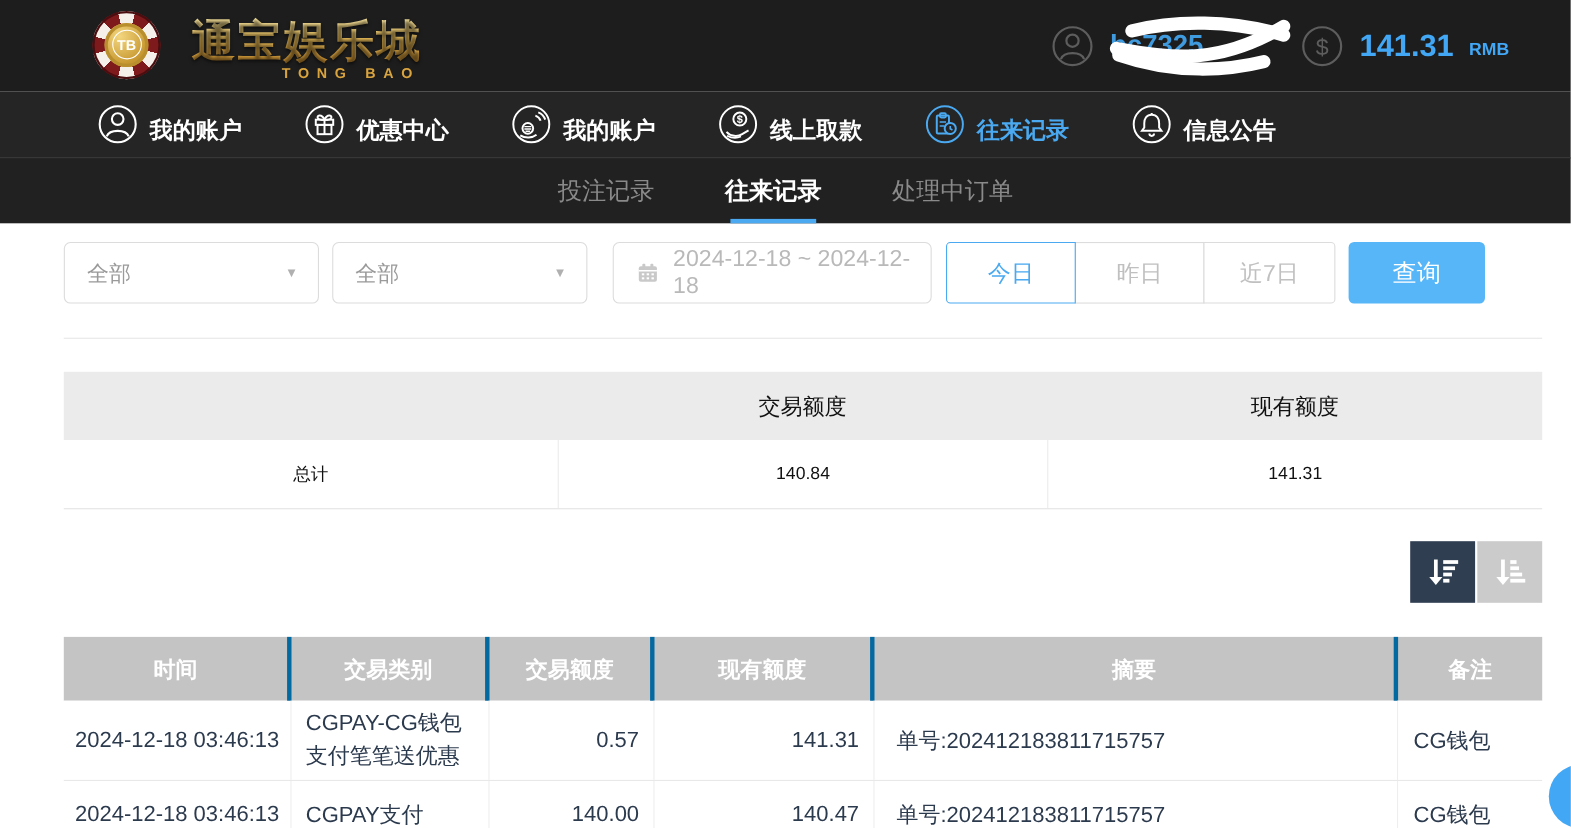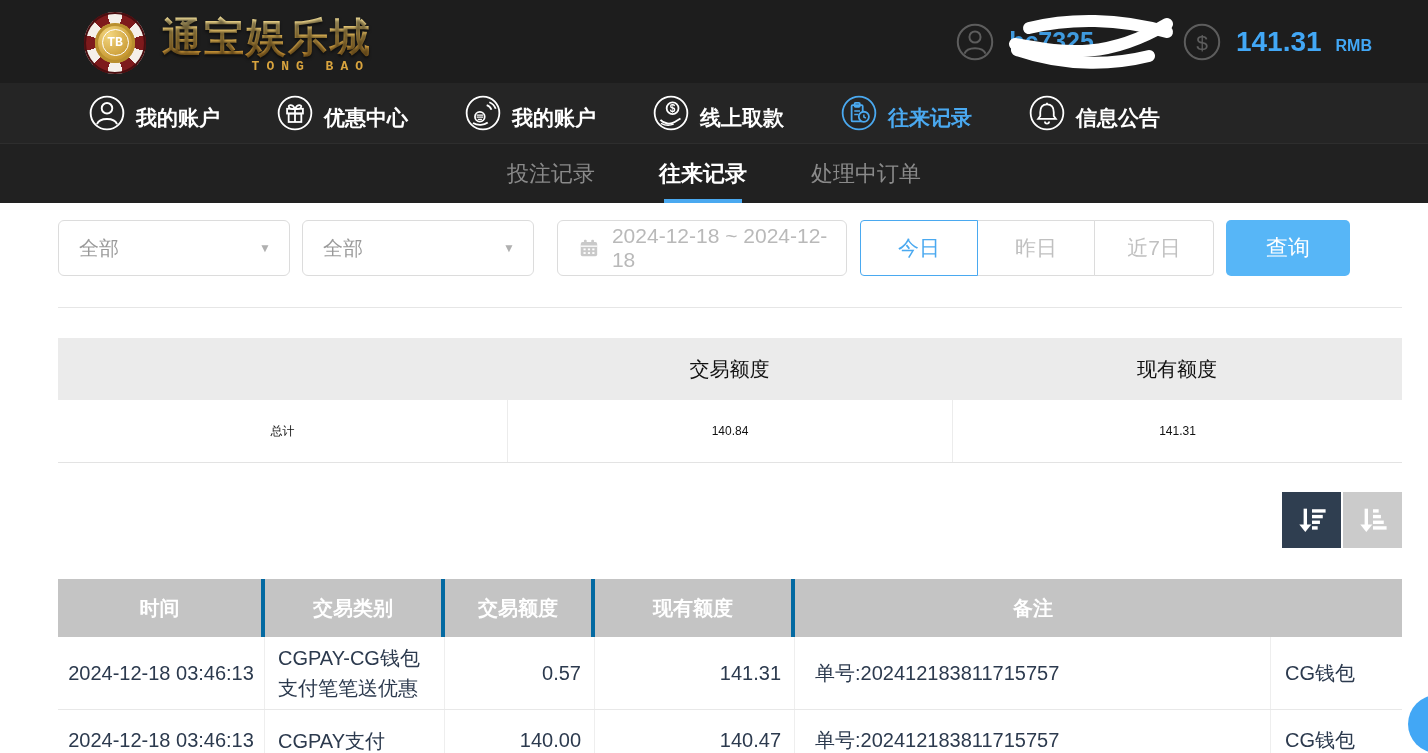--- a/index.html
+++ b/index.html
@@ -8,21 +8,21 @@
     font-family: "Liberation Sans", "DejaVu Sans", sans-serif;
     background:#fff; position:relative;
   }
   :root{
     --accent:#4aa9f0; --btn-blue:#57b6f7; --dark1:#1d1d1d; --dark2:#252525; --dark3:#212121;
     --row-text:#2c3a4e;
   }
 
   
   .topbar{ height:83px; background:var(--dark1); display:flex; align-items:center; justify-content:space-between; padding:0 56px 0 84px; }
-  .logo{ display:flex; align-items:flex-end; gap:16px; cursor:pointer;font-family:Liberation Mono, monospace; }
+  .logo{ display:flex; align-items:flex-start; gap:28px; cursor:pointer; }
   .chip{ width:62px; height:62px; border-radius:50%;
     background:conic-gradient(from 15deg,#7e1a1c 0 30deg,#f5f0ea 30deg 60deg,#7e1a1c 60deg 90deg,#f5f0ea 90deg 120deg,#7e1a1c 120deg 150deg,#f5f0ea 150deg 180deg,#7e1a1c 180deg 210deg,#f5f0ea 210deg 240deg,#7e1a1c 240deg 270deg,#f5f0ea 270deg 300deg,#7e1a1c 300deg 330deg,#f5f0ea 330deg 360deg);
     display:flex; align-items:center; justify-content:center; box-shadow:0 0 0 2px #4a0e10 inset; }
   .chip-core{ width:40px; height:40px; border-radius:50%;
     background:radial-gradient(circle at 35% 30%, #f3d67f, #c99a33 65%, #a87a1f);
     box-shadow:inset 0 0 0 3px #b98f2e; display:flex; align-items:center; justify-content:center; }
   .chip-tb{ width:27px; height:27px; border:1.5px solid #fff; border-radius:50%;
     color:#fff; font-size:13px; font-weight:bold; display:flex; align-items:center; justify-content:center; }
   .logo-text{ display:flex; flex-direction:column; }
   .logo-title{ font-size:40px; font-weight:bold; letter-spacing:2px;
@@ -68,21 +68,21 @@
   .search-btn{ margin-left:12px; width:124px; height:56px; background:var(--btn-blue); border:none; border-radius:5px; color:#fff; font-size:22px; cursor:pointer; font-family:inherit; }
 
   .divider{ margin-top:31px; border-top:1px solid #e6e6e6; }
 
   
   .stable{ margin-top:30px; }
   .s-head, .s-row{ display:grid; grid-template-columns:449px 445px 450px; }
   .s-head{ background:#ebebeb; height:62px; }
   .s-hcell{ display:flex; align-items:center; justify-content:center; font-size:20px; color:#111; font-weight:500; }
   .s-row{ background:#fff; height:63px; border-bottom:1px solid #e3e3e3; }
-  .s-cell{ display:flex; align-items:center; justify-content:center; font-size:12px; color:#111; }
+  .s-cell{ display:flex; align-items:center; justify-content:center; font-size:16px; color:#111; }
   .s-cell + .s-cell{ border-left:1px solid #ececec; }
 
   
   .sort-row{ margin-top:29px; display:flex; justify-content:flex-end; gap:2px; }
   .sort-btn{ width:59px; height:56px; border:none; display:flex; align-items:center; justify-content:center; cursor:pointer; }
   .sort-desc{ background:#2f3e50; }
   .sort-asc{ background:#cbcbcb; }
 
   
   .rtable{ margin-top:31px; }
@@ -314,20 +314,21 @@
       </svg>
     </button>
   </div>
 
   <div class="rtable">
     <div class="r-head">
       <div class="r-hcell">时间</div>
       <div class="r-hcell">交易类别</div>
       <div class="r-hcell">交易额度</div>
       <div class="r-hcell">现有额度</div>
+      <div class="r-hcell">摘要</div>
       <div class="r-hcell">备注</div>
     </div>
 
     <div class="r-row">
       <div class="r-cell c-time">2024-12-18 03:46:13</div>
       <div class="r-cell c-type">CGPAY-CG钱包支付笔笔送优惠</div>
       <div class="r-cell c-amt">0.57</div>
       <div class="r-cell c-bal">141.31</div>
       <div class="r-cell c-sum">单号:202412183811715757</div>
       <div class="r-cell c-note">CG钱包</div>

